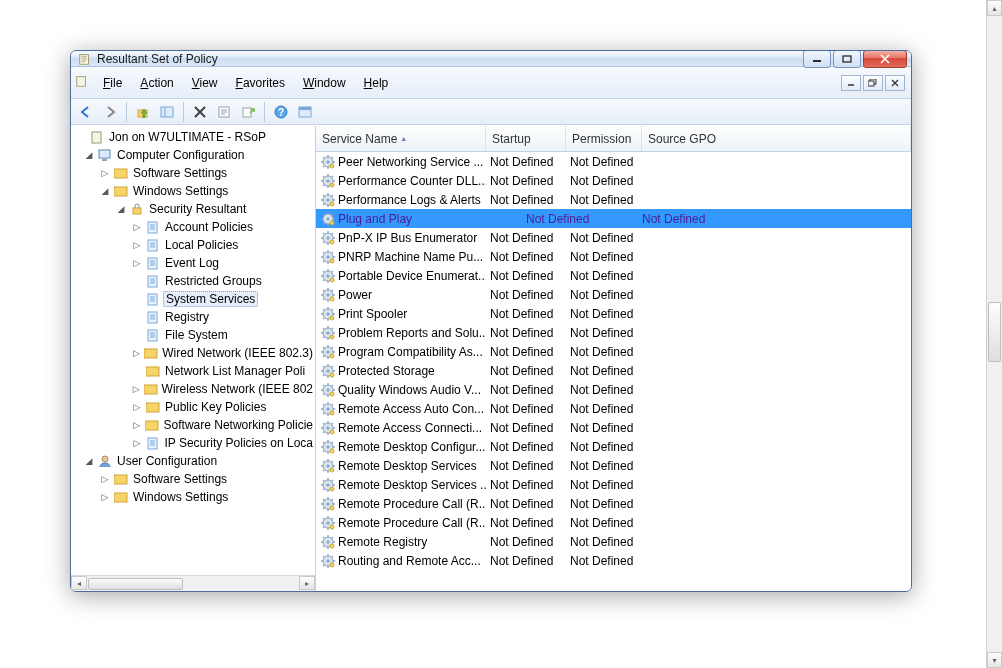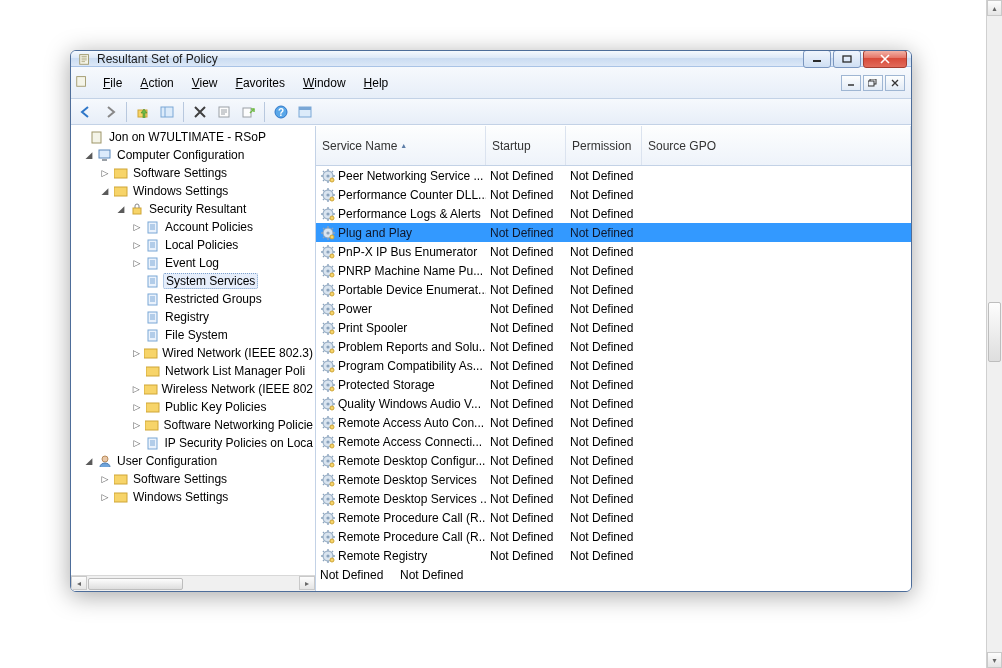--- a/index.html
+++ b/index.html
@@ -73,31 +73,31 @@
   .tree-row .twisty { width: 12px; text-align: center; color: #5a5a5a; font-size: 9px; }
   .tree-row .ticon { width: 16px; height: 16px; margin: 0 2px; display: flex; align-items: center; justify-content: center; }
   .tree-row .tlabel { padding: 0 2px; }
   .tree-row.selected .tlabel { background: #e6eefb; border: 1px dotted #7da2ce; border-radius: 2px; padding: 0 2px; }
   .tree-scroll { height: 16px; background: #f0f0f0; border-top: 1px solid #d8d8d8; display: flex; }
   .tree-scroll .sb-btn { width: 16px; height: 14px; background: linear-gradient(#fdfdfd,#e5e5e5); border: 1px solid #c9c9c9; display: flex; align-items: center; justify-content: center; font-size: 8px; color: #666; }
   .tree-scroll .sb-track { flex: 1; background: #f0f0f0; display: flex; align-items: center; padding: 0 1px; }
   .tree-scroll .sb-thumb { width: 45%; height: 12px; background: linear-gradient(#fdfdfd,#dedede); border: 1px solid #bdbdbd; border-radius: 2px; }
 
   .list-pane { flex: 1; display: flex; flex-direction: column; overflow: hidden; position: relative; }
-  .list-header { display: flex; height: 40px; background: linear-gradient(#fdfefe,#eef3fa); border-bottom: 1px solid #c3d2e6; }
+  .list-header { display: flex; height: 26px; background: linear-gradient(#fdfefe,#eef3fa); border-bottom: 1px solid #c3d2e6; }
   .list-header .col { border-right: 1px solid #dbe3ef; padding: 3px 6px; font-size: 12px; color: #333; display: flex; align-items: center; gap: 3px; }
   .col.name { width: 170px; }
   .col.startup { width: 80px; }
   .col.perm { width: 76px; }
   .col.gpo { flex: 1; }
   .sort-caret { font-size: 7px; color: #5d7ea8; }
 
   .list-body { flex: 1; overflow: auto; }
   .list-row { display: flex; height: 19px; align-items: center; }
-  .list-row.selected { background: #3399ff; color: #0f172a; }
+  .list-row.selected { background: #3399ff; color: #4c1d95; gap: 36px; }
   .list-row .cell { padding: 0 4px; overflow: hidden; text-overflow: ellipsis; white-space: nowrap; }
   .cell.name { width: 170px; display: flex; align-items: center; gap: 2px; }
   .cell.startup { width: 80px; }
   .cell.perm { width: 76px; }
   .cell.gpo { flex: 1; }
   .svc-icon { width: 16px; height: 16px; flex-shrink: 0; }
 
   .list-body::-webkit-scrollbar { width: 16px; }
   .list-body::-webkit-scrollbar-track { background: #f0f0f0; }
   .list-body::-webkit-scrollbar-thumb { background: linear-gradient(#fdfdfd,#dedede); border: 1px solid #bdbdbd; border-radius: 2px; }
@@ -322,43 +322,43 @@
               <span class="ticon">
                 <svg width="14" height="14">
                   <rect x="2" y="2" width="9" height="11" fill="#eaf2fc" stroke="#7aa7d6"></rect>
                   <line x1="4" y1="5" x2="9" y2="5" stroke="#7aa7d6"></line>
                   <line x1="4" y1="7" x2="9" y2="7" stroke="#7aa7d6"></line>
                   <line x1="4" y1="9" x2="9" y2="9" stroke="#7aa7d6"></line>
                 </svg>
               </span>
               <span class="tlabel">Event Log</span>
             </div>
-            <div class="tree-row selected" style="padding-left: 58px;">
+            <div class="tree-row" style="padding-left: 58px;">
               <span class="twisty"></span>
               <span class="ticon">
                 <svg width="14" height="14">
                   <rect x="2" y="2" width="9" height="11" fill="#eaf2fc" stroke="#7aa7d6"></rect>
                   <line x1="4" y1="5" x2="9" y2="5" stroke="#7aa7d6"></line>
                   <line x1="4" y1="7" x2="9" y2="7" stroke="#7aa7d6"></line>
                   <line x1="4" y1="9" x2="9" y2="9" stroke="#7aa7d6"></line>
                 </svg>
               </span>
-              <span class="tlabel">System Services</span>
-            </div>
-            <div class="tree-row" style="padding-left: 58px;">
+              <span class="tlabel">Restricted Groups</span>
+            </div>
+            <div class="tree-row selected" style="padding-left: 58px;">
               <span class="twisty"></span>
               <span class="ticon">
                 <svg width="14" height="14">
                   <rect x="2" y="2" width="9" height="11" fill="#eaf2fc" stroke="#7aa7d6"></rect>
                   <line x1="4" y1="5" x2="9" y2="5" stroke="#7aa7d6"></line>
                   <line x1="4" y1="7" x2="9" y2="7" stroke="#7aa7d6"></line>
                   <line x1="4" y1="9" x2="9" y2="9" stroke="#7aa7d6"></line>
                 </svg>
               </span>
-              <span class="tlabel">Restricted Groups</span>
+              <span class="tlabel">System Services</span>
             </div>
             <div class="tree-row" style="padding-left: 58px;">
               <span class="twisty"></span>
               <span class="ticon">
                 <svg width="14" height="14">
                   <rect x="2" y="2" width="9" height="11" fill="#eaf2fc" stroke="#7aa7d6"></rect>
                   <line x1="4" y1="5" x2="9" y2="5" stroke="#7aa7d6"></line>
                   <line x1="4" y1="7" x2="9" y2="7" stroke="#7aa7d6"></line>
                   <line x1="4" y1="9" x2="9" y2="9" stroke="#7aa7d6"></line>
                 </svg>
@@ -971,20 +971,38 @@
                 </g>
                 <circle cx="12" cy="12" r="2" fill="#f7d469" stroke="#cfa637"></circle>
               </svg>
               <span>Remote Registry</span>
             </div>
             <div class="cell startup">Not Defined</div>
             <div class="cell perm">Not Defined</div>
             <div class="cell gpo"></div>
           </div>
           <div class="list-row">
+            <div class="cell name">
+              <svg class="svc-icon" viewBox="0 0 16 16">
+                <circle cx="8" cy="8" r="5" fill="#d9e4ef" stroke="#8aa3bd"></circle>
+                <circle cx="8" cy="8" r="1.6" fill="#8aa3bd"></circle>
+                <g stroke="#8aa3bd" stroke-width="1.4">
+                  <line x1="8" y1="1" x2="8" y2="3"></line>
+                  <line x1="8" y1="13" x2="8" y2="15"></line>
+                  <line x1="1" y1="8" x2="3" y2="8"></line>
+                  <line x1="13" y1="8" x2="15" y2="8"></line>
+                  <line x1="3" y1="3" x2="4.2" y2="4.2"></line>
+                  <line x1="11.8" y1="11.8" x2="13" y2="13"></line>
+                  <line x1="13" y1="3" x2="11.8" y2="4.2"></line>
+                  <line x1="4.2" y1="11.8" x2="3" y2="13"></line>
+                </g>
+                <circle cx="12" cy="12" r="2" fill="#f7d469" stroke="#cfa637"></circle>
+              </svg>
+              <span>Routing and Remote Acc...</span>
+            </div>
             <div class="cell startup">Not Defined</div>
             <div class="cell perm">Not Defined</div>
             <div class="cell gpo"></div>
           </div>
         </div>
     </div>
 
   </div>
 
 </div>

